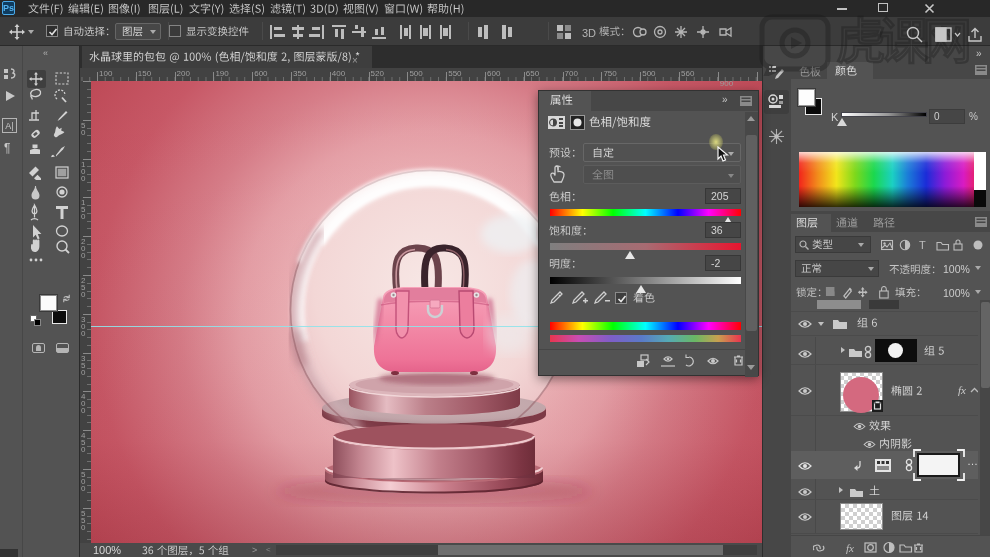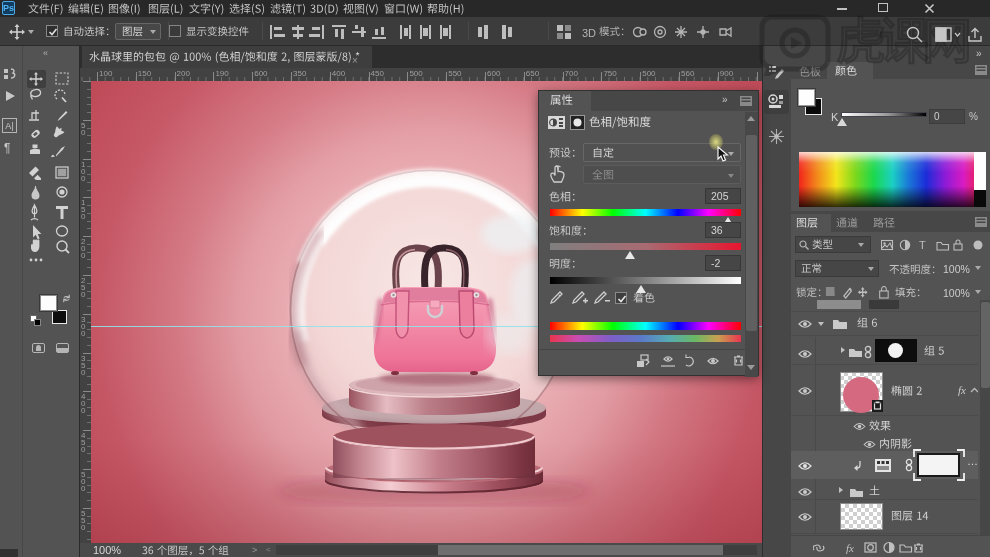--- a/index.html
+++ b/index.html
@@ -550,30 +550,30 @@
     <div class="abs" style="left:0;top:0;width:682px;height:13px;background:repeating-linear-gradient(90deg,#6f6f6f 0,#6f6f6f 1px,transparent 1px,transparent 7.76px);background-size:7.76px 100%;background-position:17px 0;-webkit-mask:linear-gradient(180deg,transparent 0 9px,#000 9px);mask:linear-gradient(180deg,transparent 0 9px,#000 9px)"></div>
     <div class="abs" style="left:0;top:0;width:682px;height:13px;background:repeating-linear-gradient(90deg,#8a8a8a 0,#8a8a8a 1px,transparent 1px,transparent 38.8px);background-position:17px 0;-webkit-mask:linear-gradient(180deg,transparent 0 4px,#000 4px);mask:linear-gradient(180deg,transparent 0 4px,#000 4px)"></div>
     <div id="hlabels" style="position:absolute;left:0;top:1px;font-size:8px;color:#9f9f9f">
         <span style="position:absolute;left:19px;top:0">100</span>
         <span style="position:absolute;left:57.8px;top:0">150</span>
         <span style="position:absolute;left:96.6px;top:0">200</span>
         <span style="position:absolute;left:135.39999999999998px;top:0">190</span>
         <span style="position:absolute;left:174.2px;top:0">600</span>
         <span style="position:absolute;left:213px;top:0">350</span>
         <span style="position:absolute;left:251.79999999999998px;top:0">400</span>
-        <span style="position:absolute;left:290.59999999999997px;top:0">450</span>
+        <span style="position:absolute;left:290.59999999999997px;top:0">520</span>
         <span style="position:absolute;left:329.4px;top:0">500</span>
         <span style="position:absolute;left:368.2px;top:0">550</span>
         <span style="position:absolute;left:407px;top:0">600</span>
         <span style="position:absolute;left:445.79999999999995px;top:0">650</span>
         <span style="position:absolute;left:484.59999999999997px;top:0">700</span>
         <span style="position:absolute;left:523.4px;top:0">750</span>
         <span style="position:absolute;left:562.1999999999999px;top:0">500</span>
         <span style="position:absolute;left:601px;top:0">560</span>
-        <span style="position:absolute;left:639.8px;top:0">900</span>
+        <span style="position:absolute;left:639.8px;top:10px">900</span>
       </div>
   </div>
   <div class="abs" id="vruler">
     <div class="abs" style="left:0;top:0;width:11px;height:462px;background:repeating-linear-gradient(180deg,#6f6f6f 0,#6f6f6f 1px,transparent 1px,transparent 7.76px);-webkit-mask:linear-gradient(90deg,transparent 0 7px,#000 7px);mask:linear-gradient(90deg,transparent 0 7px,#000 7px)"></div>
     <div class="abs" style="left:0;top:0;width:11px;height:462px;background:repeating-linear-gradient(180deg,#8a8a8a 0,#8a8a8a 1px,transparent 1px,transparent 38.8px);-webkit-mask:linear-gradient(90deg,transparent 0 3px,#000 3px);mask:linear-gradient(90deg,transparent 0 3px,#000 3px)"></div>
     <div id="vlabels" style="position:absolute;left:1px;top:0;font-size:8px;color:#9f9f9f;line-height:7px">
         <div style="position:absolute;left:0;top:40.8px">5<br>0</div>
         <div style="position:absolute;left:0;top:79.6px">1<br>0<br>0</div>
         <div style="position:absolute;left:0;top:118.39999999999999px">1<br>5<br>0</div>
         <div style="position:absolute;left:0;top:157.2px">2<br>0<br>0</div>

